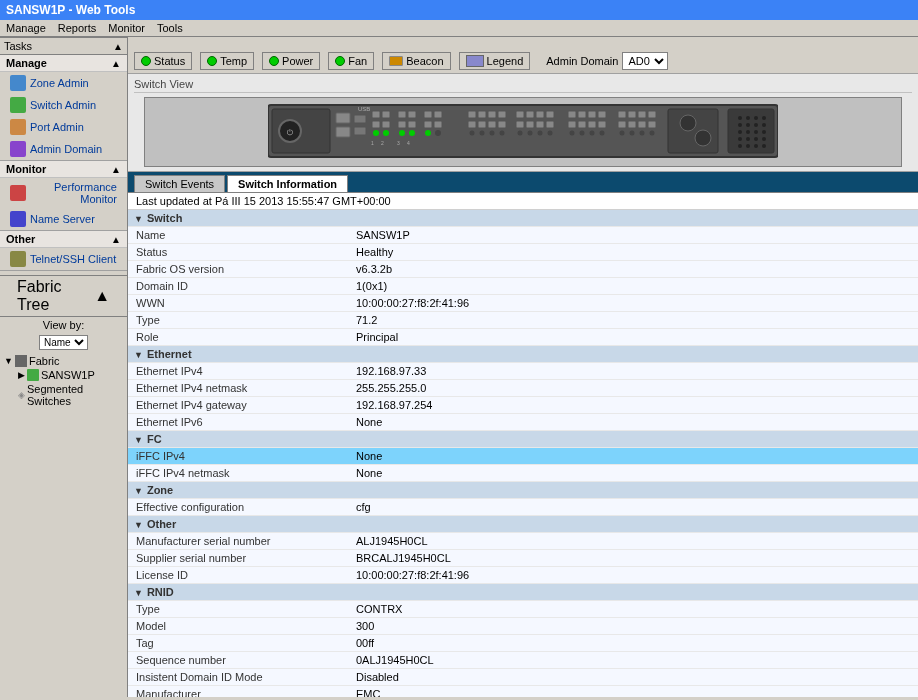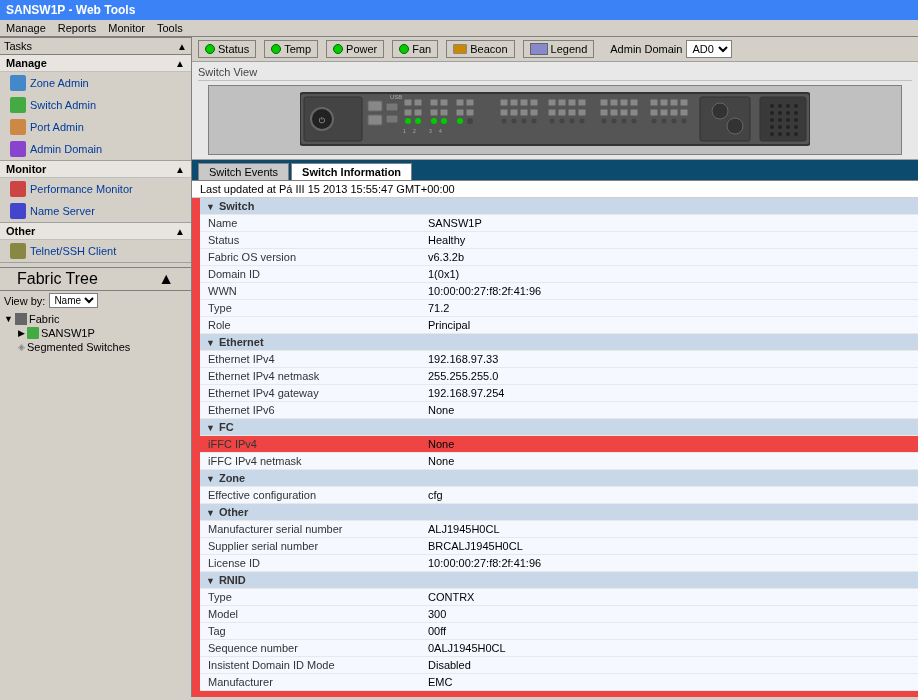--- a/index.html
+++ b/index.html
@@ -9,46 +9,46 @@
     #titlebar { background: #3b82f6; color: #fff; padding: 3px 6px; font-size: 12px; font-weight: bold; }
 
     
     #menubar { background: #d4d0c8; border-bottom: 1px solid #808080; display: flex; gap: 12px; padding: 2px 6px; }
     #menubar span { cursor: pointer; font-size: 11px; }
 
     
     #main { display: flex; height: calc(700px - 40px); }
 
     
-    #leftpanel { width: 192px; background: #d4d0c8; border-right: 1px solid #808080; display: flex; flex-direction: column; }
+    #leftpanel { width: 128px; background: #d4d0c8; border-right: 1px solid #808080; display: flex; flex-direction: column; }
 
     
     .panel-header { background: #d4d0c8; border: 1px solid #808080; border-left: none; border-right: none; padding: 2px 4px; display: flex; justify-content: space-between; align-items: center; font-size: 11px; }
     .panel-header .arrows { font-size: 10px; cursor: pointer; }
 
     
     .section { border-bottom: 1px solid #a0a0a0; }
     .section-header { background: #e8e4e0; padding: 2px 6px; display: flex; justify-content: space-between; align-items: center; font-weight: bold; font-size: 11px; border-bottom: 1px solid #c0c0c0; }
     .section-header .arrows { font-size: 10px; }
     .section-item { display: flex; align-items: center; gap: 4px; padding: 3px 10px; cursor: pointer; }
     .section-item-icon { width: 16px; height: 16px; flex-shrink: 0; }
     .section-item-label { color: #003a9a; font-size: 11px; text-align: right; }
 
     
     #fabrictree { flex: 1; overflow: hidden; }
     .tree-header { background: #d4d0c8; border: 1px solid #808080; border-left: none; border-right: none; padding: 2px 17px; display: flex; justify-content: space-between; align-items: center; font-size: 16px; margin-top: 4px; }
-    .viewby { display: flex; align-items: center; gap: 4px; padding: 2px 4px; font-size: 11px; }
+    .viewby { display: flex; align-items: center; gap: 4px; padding: 2px 4px; font-size: 11px; flex-direction: column; }
     .viewby select { font-size: 10px; border: 1px solid #808080; background: #fff; }
     .tree-content { padding: 2px 4px; }
     .tree-item { display: flex; align-items: center; gap: 2px; padding: 1px 0; cursor: pointer; }
     .tree-label { font-size: 11px; }
     .tree-child { padding-left: 14px; }
 
     
-    #rightpanel { flex: 1; display: flex; flex-direction: column; background: #f0f0f0; overflow: hidden; }
+    #rightpanel { flex: 1; display: flex; flex-direction: column; background: #f0f0f0; overflow: hidden; margin-top: 12px; }
 
     
     #toolbar { background: #d4d0c8; border-bottom: 1px solid #a0a0a0; padding: 3px 6px; display: flex; align-items: center; gap: 8px; flex-wrap: wrap; }
     .toolbar-btn { display: flex; align-items: center; gap: 3px; background: #d4d0c8; border: 1px solid #808080; padding: 2px 6px; cursor: pointer; font-size: 11px; }
     .led { width: 10px; height: 10px; border-radius: 50%; display: inline-block; }
     .led-green { background: #00cc00; border: 1px solid #006600; }
     .admin-domain { display: flex; align-items: center; gap: 4px; margin-left: 8px; font-size: 11px; }
     .admin-domain select { font-size: 11px; border: 1px solid #808080; background: #fff; padding: 1px; }
 
     
@@ -56,21 +56,21 @@
     .switchview-label { font-size: 11px; color: #444; margin-bottom: 4px; border-bottom: 1px solid #c0c0c0; padding-bottom: 2px; }
     .switch-image-area { background: #c0c0c0; border: 1px solid #808080; height: 70px; display: flex; align-items: center; justify-content: center; margin: 0 10px; position: relative; overflow: hidden; }
 
     
     #eventspanel { flex: 1; overflow: hidden; display: flex; flex-direction: column; }
     .events-header { background: #e8e8e8; border-bottom: 1px solid #a0a0a0; padding: 2px 6px; font-size: 11px; color: #444; }
     .tabs-row { display: flex; gap: 0; padding: 3px 6px 0; background: #0c4a6e; border-bottom: 1px solid #808080; }
     .tab { background: #c8c8c8; border: 1px solid #808080; border-bottom: none; padding: 2px 10px; cursor: pointer; font-size: 11px; margin-right: 2px; }
     .tab.active { background: #fff; font-weight: bold; }
     .last-updated { padding: 2px 8px; font-size: 11px; background: #fff; border-bottom: 1px solid #d0d0d0; }
-    .info-table { overflow-y: auto; flex: 1; background: #ef4444; padding-left: 8px; }
+    .info-table { overflow-y: auto; flex: 1; background: #7dd3fc; }
     table.info { width: 100%; border-collapse: collapse; font-size: 11px; }
     table.info tr td { padding: 2px 8px; border-bottom: 1px solid #e8e8e8; vertical-align: top; }
     table.info tr td:first-child { width: 220px; color: #333; }
     table.info tr.section-row td { background: #c8d8e8; font-weight: bold; padding: 2px 6px; }
     table.info tr.section-row td .expand { margin-right: 4px; font-size: 9px; }
     table.info tr:nth-child(even):not(.section-row) { background: #f5f8ff; }
 
     
     .icon-zone { width: 16px; height: 16px; background: #4488cc; border-radius: 2px; display: inline-block; }
     .icon-switch { width: 16px; height: 16px; background: #44aa44; border-radius: 2px; display: inline-block; }

